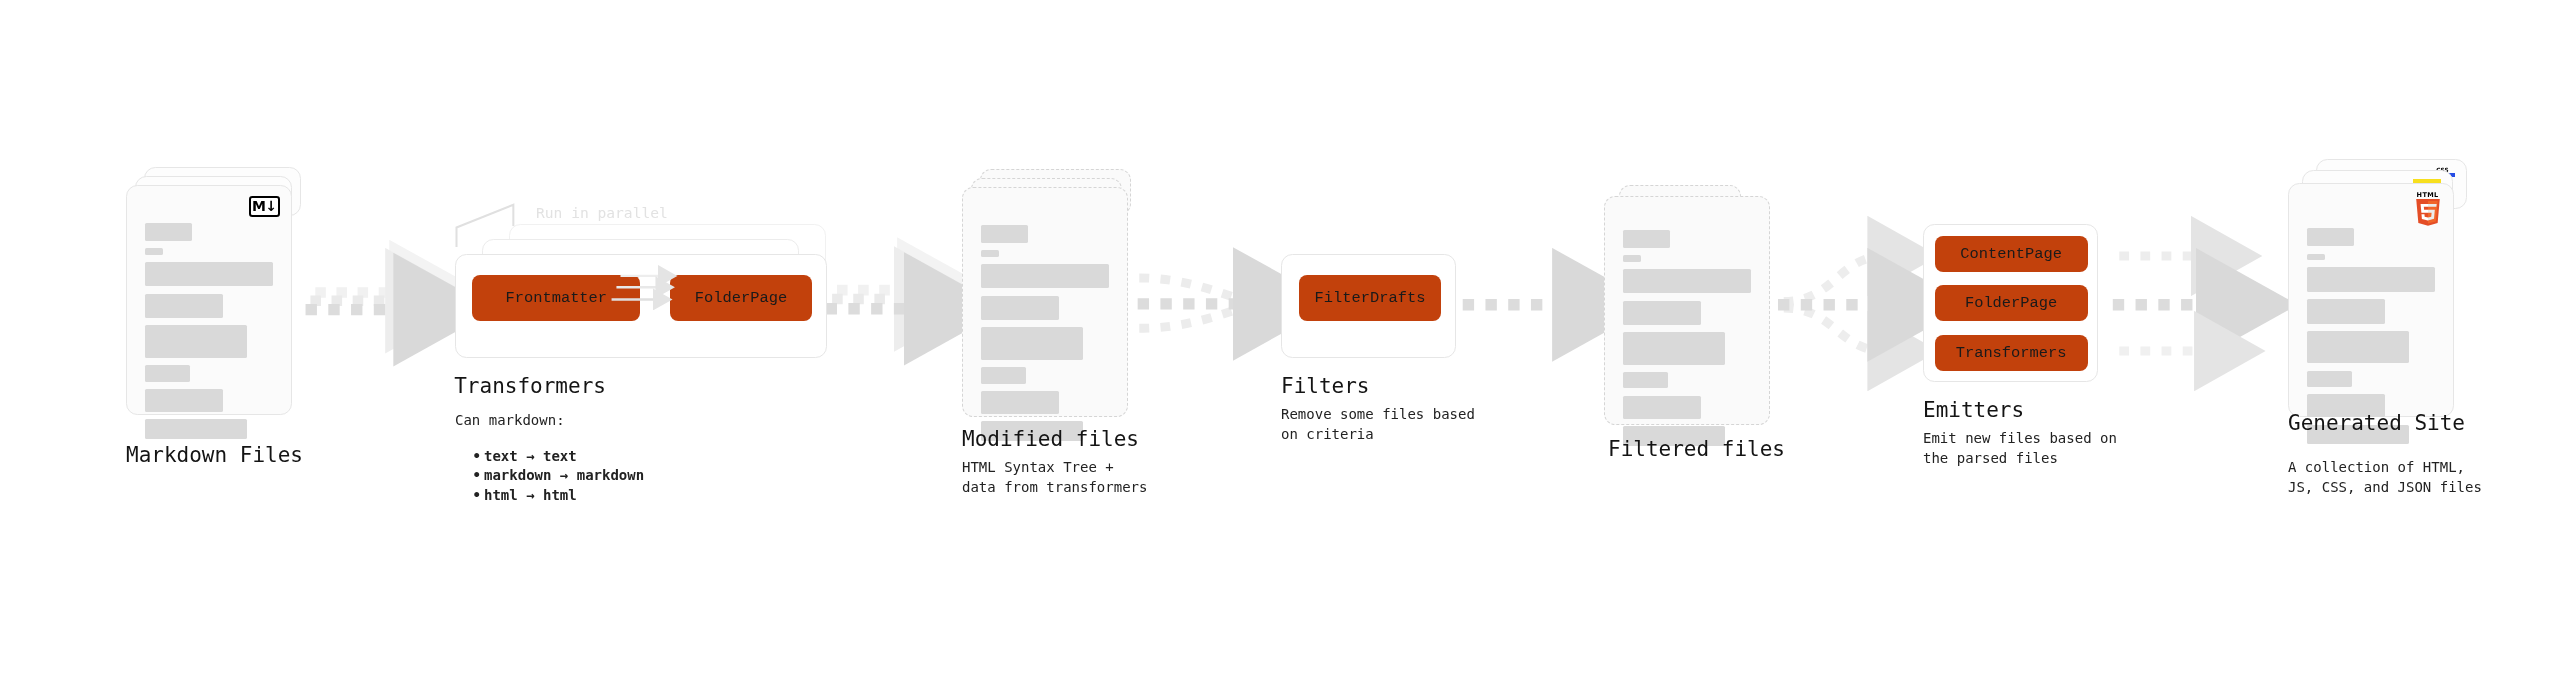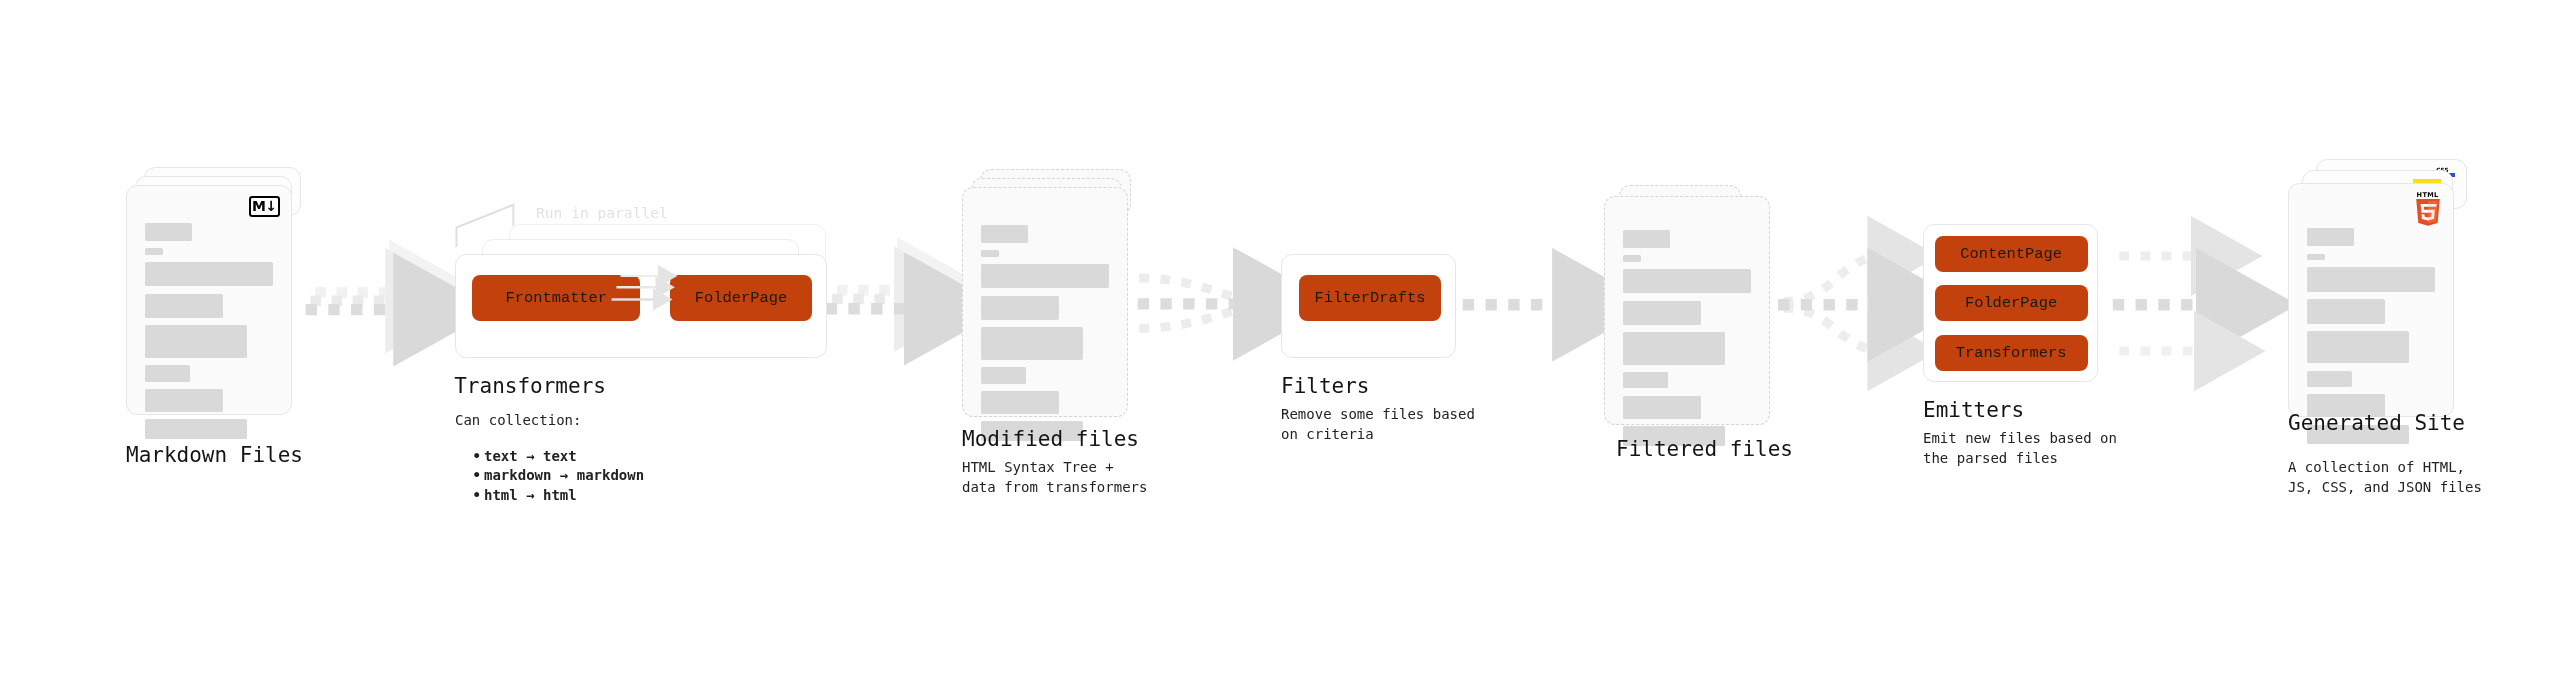--- a/index.html
+++ b/index.html
@@ -318,21 +318,21 @@
 
     <svg width="114" height="65" style="position:absolute; left:154px; top:63px;" viewBox="0 0 140 80">
       <path d="M 14,22 L 66,22" stroke="#ededed" stroke-width="3" fill="none" marker-end="url(#ah-small)"></path>
       <path d="M 9,36 L 63,36" stroke="#e8e8e8" stroke-width="3" fill="none" marker-end="url(#ah-small)"></path>
       <path d="M 3,51 L 60,51" stroke="#dfdfdf" stroke-width="3" fill="none" marker-end="url(#ah-small)"></path>
     </svg>
 
     <div class="title" style="left:-0.8px; top:179px;">Transformers</div>
 
     <div class="bullets" style="left:0px; top:216px;">
-      <div class="lead">Can collection:</div>
+      <div class="lead">Can markdown:</div>
       <ul>
         <li>text → text</li>
         <li>markdown → markdown</li>
         <li>html → html</li>
       </ul>
     </div>
   </div>
 
   <div class="node" style="left:962px; top:169px;">
     <div class="card-stack" style="width:177px; height:248px;">
@@ -376,21 +376,21 @@
           <div class="bar" style="width:14%; height:6.5px;"></div>
           <div class="bar" style="width:100%; height:24.4px; margin-top:3.3px;"></div>
           <div class="bar" style="width:61%; height:24.4px;"></div>
           <div class="bar" style="width:80%; height:32.5px;"></div>
           <div class="bar" style="width:35%; height:16.3px;"></div>
           <div class="bar" style="width:61%; height:23px;"></div>
           <div class="bar" style="width:80%; height:19.5px;"></div>
         </div>
       </div>
     </div>
-    <div class="title" style="left:12px; top:252px;">Filtered files</div>
+    <div class="title" style="left:4px; top:252px;">Filtered files</div>
   </div>
 
   <div class="node" style="left:1923px; top:224px;">
     <div class="group-box l3" style="left:0px; top:0px; width:175px; height:158px; position:relative;">
       <div class="chip solid" style="left:10.6px; top:10.6px; width:153px; height:36px;">
         <span>ContentPage</span>
       </div>
       <div class="chip solid" style="left:10.6px; top:60px; width:153px; height:36px;">
         <span>FolderPage</span>
       </div>

